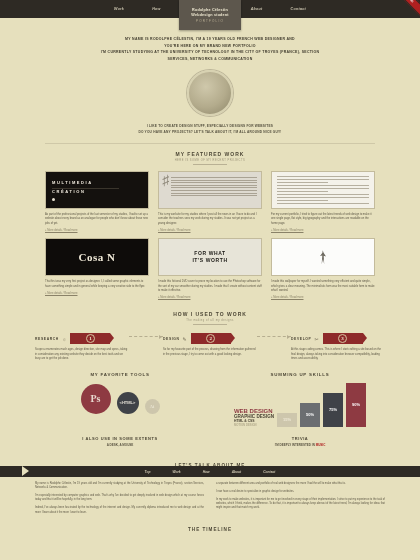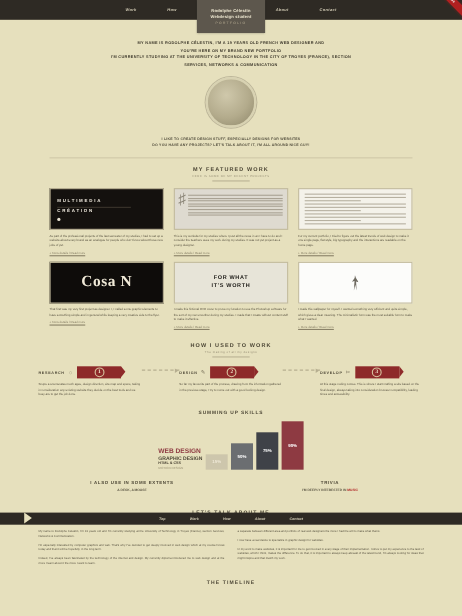--- a/index.html
+++ b/index.html
@@ -75,21 +75,21 @@
   .t1 .bar { width:70%; height:1px; background:#3a352c; margin-top:3px; }
   .t1 .dot { width:3px;height:3px;border-radius:50%;background:#e8e2d2;margin-top:4px;}
   .t2 { background:#dedad0; display:flex; }
   .t2 .note { font-size:14px; color:#8d8779; margin:2px 0 0 3px; line-height:12px;}
   .t2 .lines { flex:1; padding:5px 4px 0 2px;}
   .t2 .lines i { display:block; height:1px; background:#a9a293; margin-bottom:1.6px; }
   .t3 { background:#f4f2ea; padding:4px 5px; }
   .t3 i { display:block; height:1px; background:#b6b0a0; margin-bottom:2px; }
   .t3 i.s { width:55%; }
   .t4 { background:#0e0c0a; display:flex; align-items:center; justify-content:center;}
-  .t4 .cosa { color:#f0ead8; font-family:"Liberation Serif", serif; font-size:14px; font-weight:bold; letter-spacing:.5px;}
+  .t4 .cosa { color:#f0ead8; font-family:"Liberation Serif", serif; font-size:11px; font-weight:bold; letter-spacing:.5px;}
   .t5 { background:#e7e4d8; display:flex; align-items:center; justify-content:center; flex-direction:column;}
   .t5 .l { color:#1c1a16; font-size:5px; font-weight:bold; letter-spacing:.6px; line-height:7px; text-align:center;}
   .t6 { background:#fcfcfa; display:flex; align-items:center; justify-content:center;}
   .t6 .fig { width:6px; height:14px; background:#6e6a60; clip-path:polygon(45% 0,60% 18%,100% 45%,62% 40%,70% 100%,50% 62%,28% 100%,38% 38%,0 42%,40% 18%); }
   .card p { font-size:2.7px; line-height:4.4px; color:#5c5644; margin-top:4px; }
   .card a.more { display:block; font-size:2.7px; color:#8e8straight; margin-top:3px; }
   .more { display:block; font-size:2.7px; color:#8a8268; text-decoration:underline; margin-top:3px; }
 
   
   .steps { width:350px; margin:8px auto 0; display:flex; align-items:flex-start; justify-content:space-between; position:relative;}
@@ -311,20 +311,28 @@
           <span class="circ">
             <span class="num">3</span>
           </span>
         </span>
       </div>
       <p>At this stage coding comes. This is where I start crafting a site based on the final design, always taking into consideration browser compatibility, loading times and accessibility.</p>
     </div>
   </div>
 
   <div class="two">
+    <div class="col">
+      <h3>MY FAVORITE TOOLS</h3>
+      <div class="tools">
+        <div class="tcirc tc1">Ps</div>
+        <div class="tcirc tc2">&lt;HTML&gt;</div>
+        <div class="tcirc tc3">Ai</div>
+      </div>
+    </div>
 
     <div class="col">
       <h3>SUMMING UP SKILLS</h3>
       <div style="display:flex;align-items:flex-end;justify-content:center;gap:3px;margin-top:4px;height:46px">
         <div class="sk-lab">
           <div class="sk0">WEB DESIGN</div>
           <div class="sk1">GRAPHIC DESIGN</div>
           <div class="sk2">HTML &amp; CSS</div>
           <div class="sk3">MOTION DESIGN</div>
         </div>

